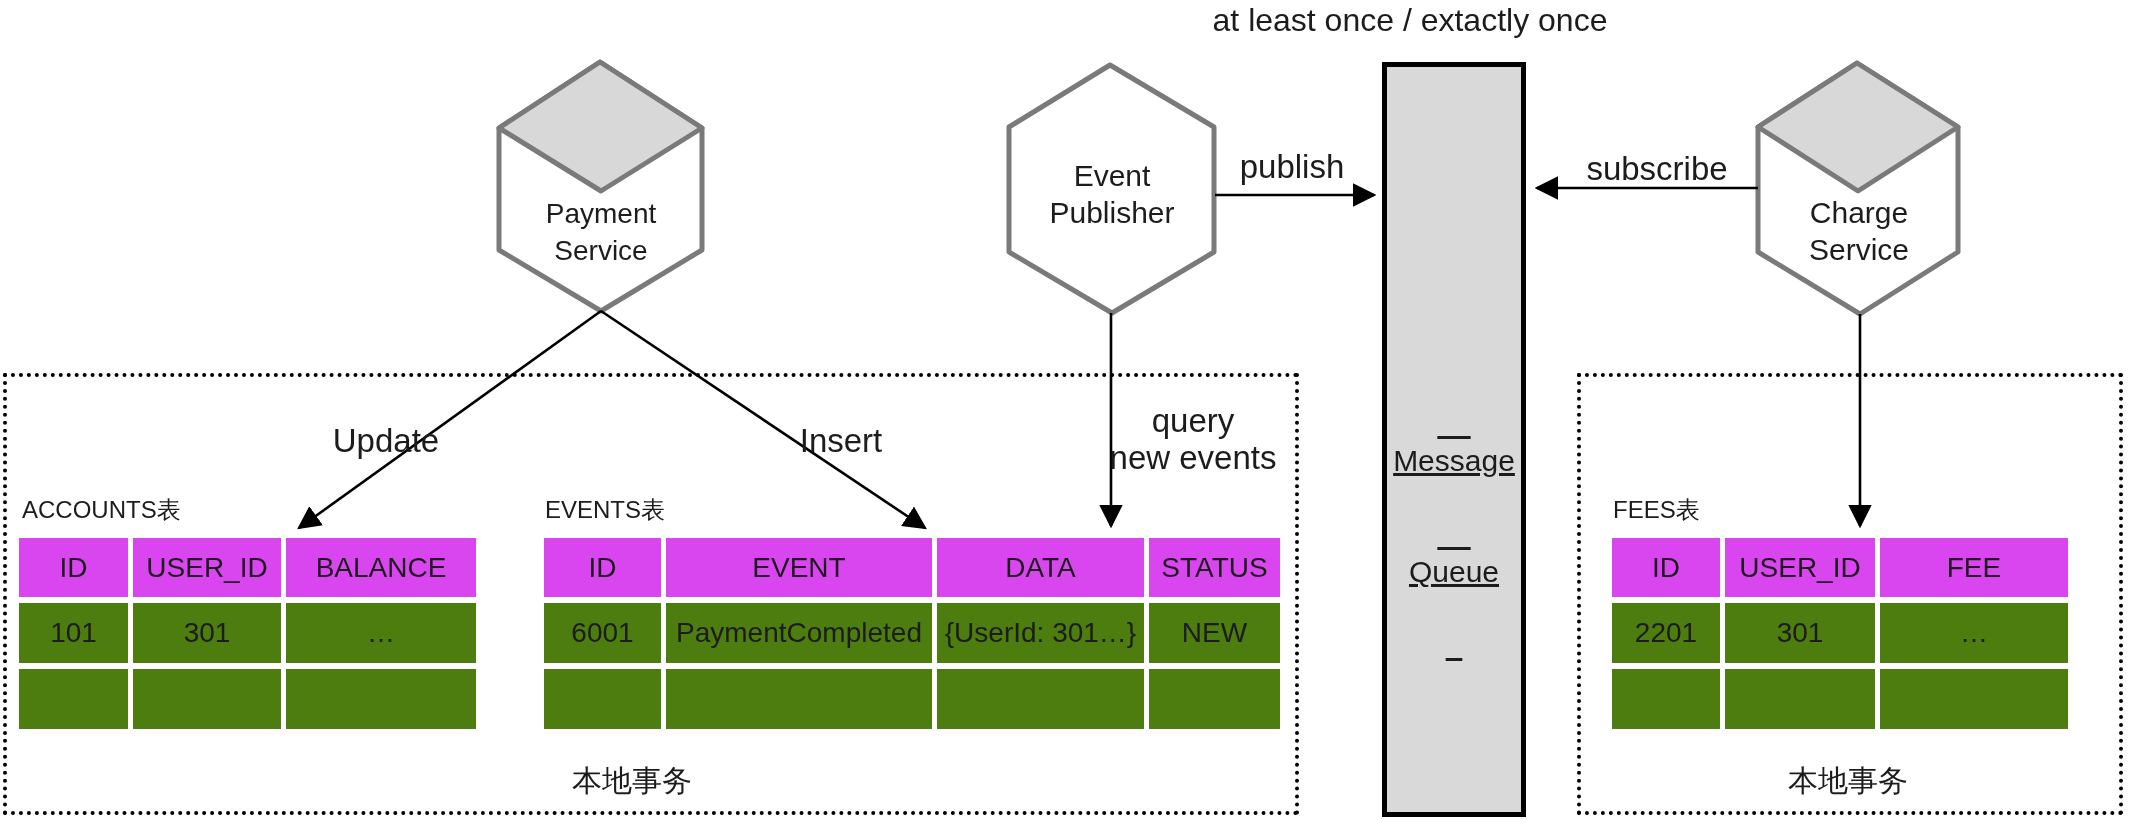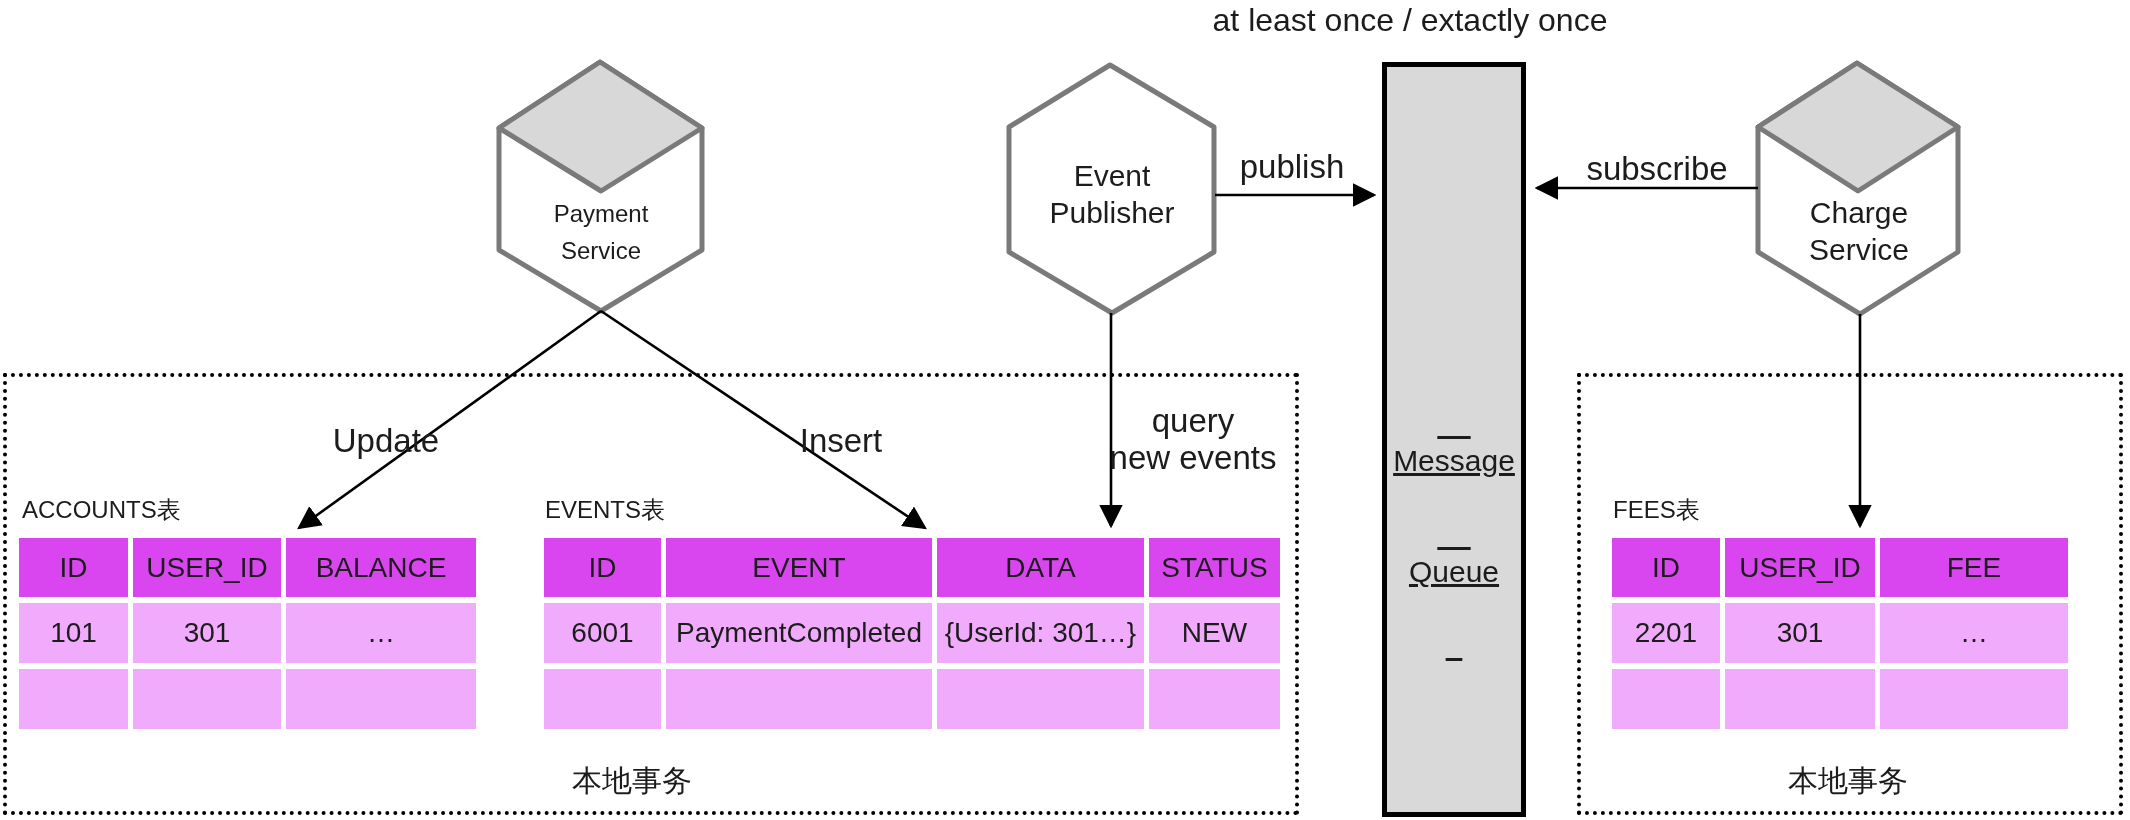--- a/index.html
+++ b/index.html
@@ -34,21 +34,21 @@
     z-index:2;
   }
   .tbl{
     display:grid;
     gap:6px 5px;
     z-index:2;
     font-size:28px;
   }
   .tbl .cell{
     display:flex;align-items:center;justify-content:center;
-    background:#f0abfc;
+    background:#4d7c0f;
     color:#1c1c1c;
     overflow:hidden;
   }
   .tbl .head{background:#d946ef;}
   .tbl-title{
     position:absolute;
     font-size:24px;
     white-space:nowrap;
     z-index:2;
   }
@@ -90,21 +90,21 @@
     <line x1="601" y1="311" x2="299" y2="528" stroke="#000" stroke-width="2.6" marker-end="url(#arrow)"></line>
     <line x1="601" y1="311" x2="925" y2="528" stroke="#000" stroke-width="2.6" marker-end="url(#arrow)"></line>
     <line x1="1111" y1="313" x2="1111" y2="526" stroke="#000" stroke-width="2.6" marker-end="url(#arrow)"></line>
     <line x1="1860" y1="314" x2="1860" y2="526" stroke="#000" stroke-width="2.6" marker-end="url(#arrow)"></line>
     <line x1="1215" y1="195" x2="1374" y2="195" stroke="#000" stroke-width="2.6" marker-end="url(#arrow)"></line>
     <line x1="1758" y1="188" x2="1537" y2="188" stroke="#000" stroke-width="2.6" marker-end="url(#arrow)"></line>
   </svg>
 
   <div class="label" style="left:1410px;top:2px;font-size:32px;">at least once / extactly once</div>
 
-  <div class="label" style="left:601px;top:195px;font-size:24px;">
+  <div class="label" style="left:601px;top:195px;font-size:28px;">
     <div>Payment</div>
     <div>Service</div>
   </div>
   <div class="label" style="left:1112px;top:157px;font-size:30px;">
     <div>Event</div>
     <div>Publisher</div>
   </div>
   <div class="label" style="left:1859px;top:194px;font-size:30px;">
     <div>Charge</div>
     <div>Service</div>

